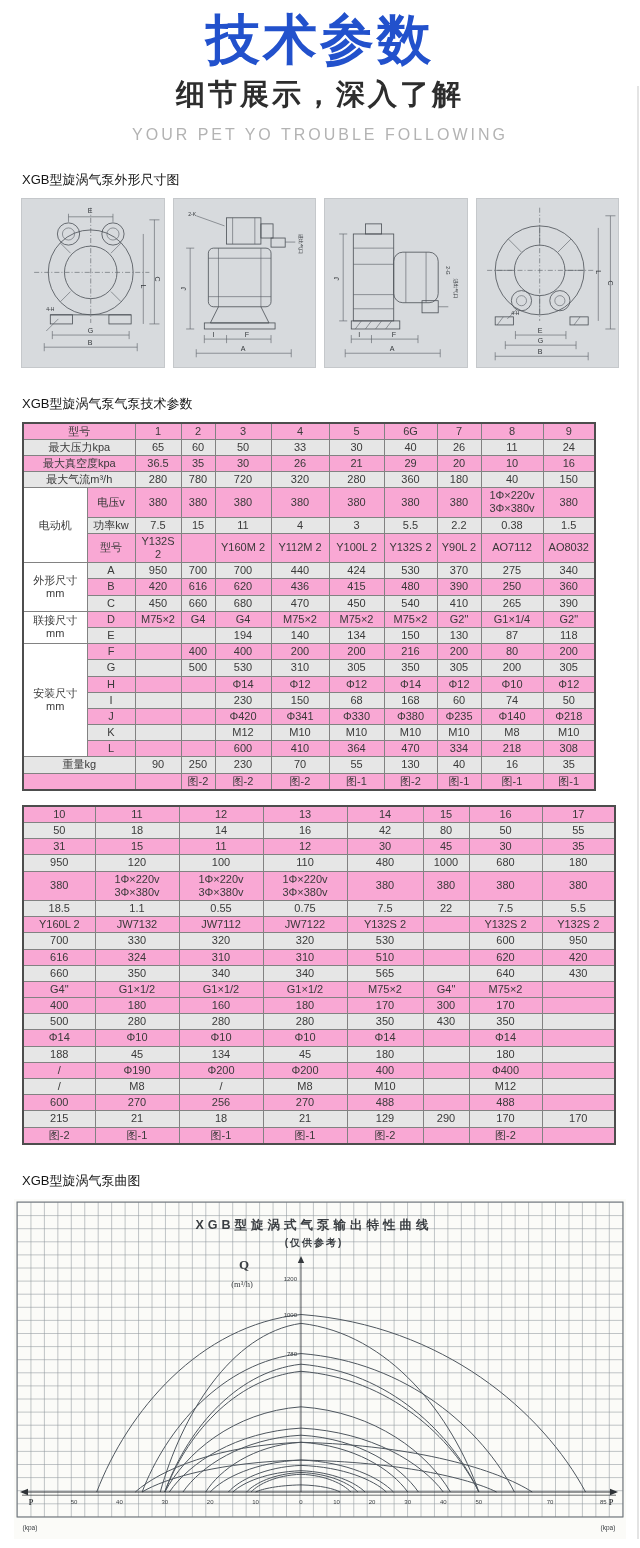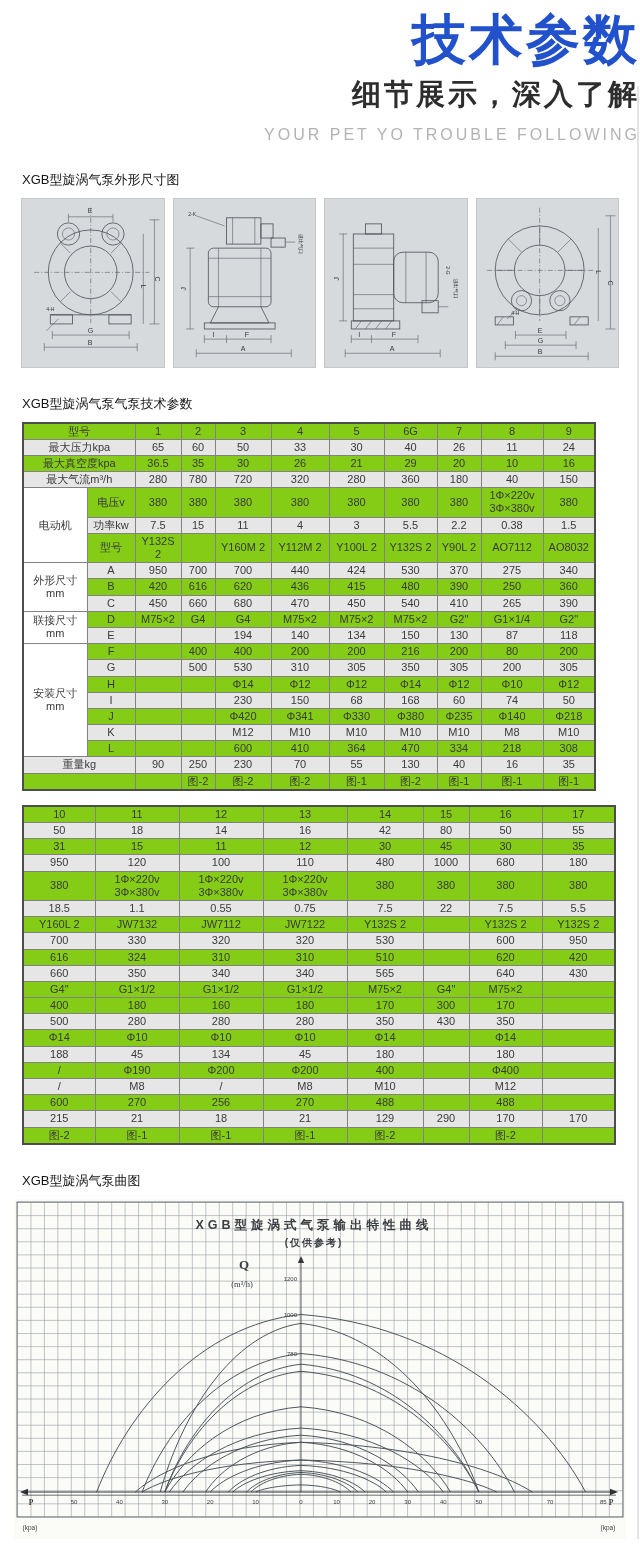--- a/index.html
+++ b/index.html
@@ -1,31 +1,31 @@
 <!DOCTYPE html>
 <html><head>
 <meta charset="utf-8">
 <style>
   html,body{margin:0;padding:0;background:#fff}
   body{width:640px;font-family:"Liberation Sans",sans-serif;color:#333;position:relative}
-  .hero{text-align:right;padding-top:6px}
+  .hero{text-align:center;padding-top:6px}
   .hero-title{font-size:54px;font-weight:bold;color:#2251cc;letter-spacing:3px;line-height:1.25;margin:0}
   .hero-sub{font-size:29px;color:#2d2d2d;letter-spacing:3px;margin-top:1px;font-weight:bold}
   .hero-tag{font-size:16px;color:#b3b3b3;letter-spacing:3px;margin-top:11px}
   .sec-title{font-size:13px;font-weight:normal;color:#141414;margin:27px 0 9px 22px}
   .draw-row{display:flex;gap:8px;padding:0 21px}
   .panel{background:#d7dadd;border:1px solid #c5c8cb;flex:1;height:168px;overflow:hidden}
   .panel svg{display:block;width:100%;height:100%}
   svg text{font-family:"Liberation Sans",sans-serif}
   .dline{stroke:#4b5056;stroke-width:.8;fill:none}
   .dthin{stroke:#5a5f65;stroke-width:.6;fill:none}
   .ddash{stroke:#5a5f65;stroke-width:.6;fill:none;stroke-dasharray:5 2 1 2}
   .dtxt{fill:#33373b;font-size:7px}
   .dtxt-s{fill:#33373b;font-size:5px}
-  table.spec{border-collapse:collapse;font-size:11px;color:#3a3a3a;table-layout:fixed;border:2px solid #4d4d4d;background:#84cc16}
+  table.spec{border-collapse:collapse;font-size:11px;color:#3a3a3a;table-layout:fixed;border:2px solid #4d4d4d;background:#f9a8d4}
   table.spec td{border:1px solid #828282;text-align:center;padding:1px 2px;height:13px;line-height:1.2;white-space:pre-line;overflow:hidden}
   .t1{width:566px;margin:0 0 0 22px}
   .t2{width:592px;margin:14px 0 0 22px}
   tr.alt td{background:#e6e6e6}
   td.grp{background:#fff !important}
   .chart-wrap{margin:6px auto 0;width:612px;background:#fbfbf8}
   .edge{position:absolute;right:1px;top:86px;height:1462px;width:2px;background:#e4e4e4}
 </style>
 </head>
 <body>

